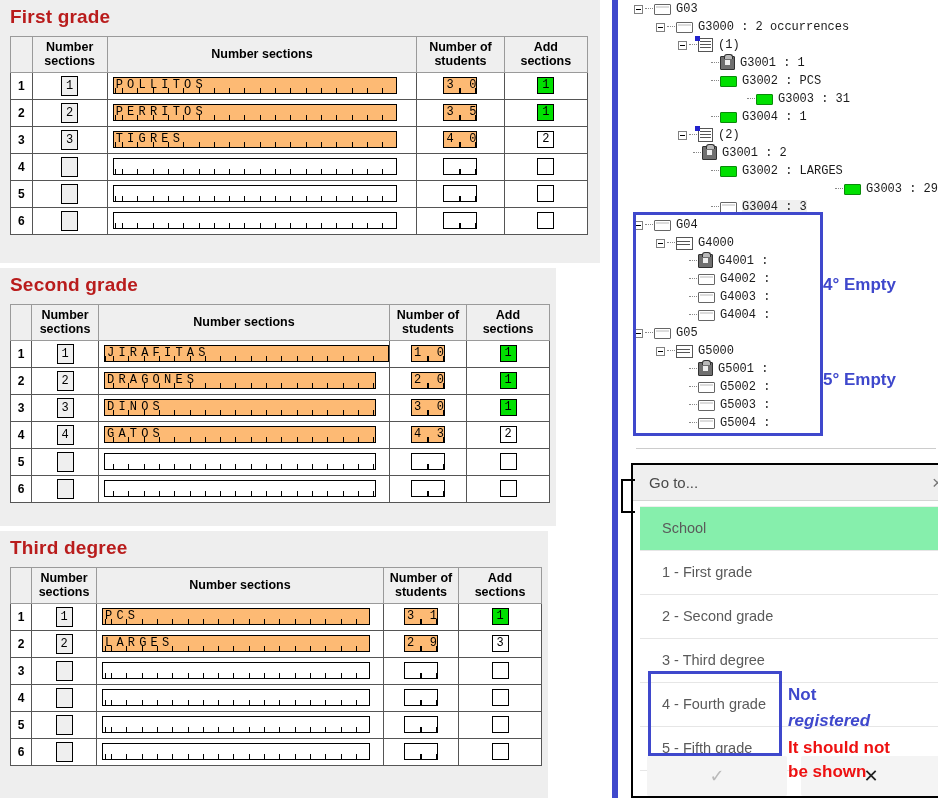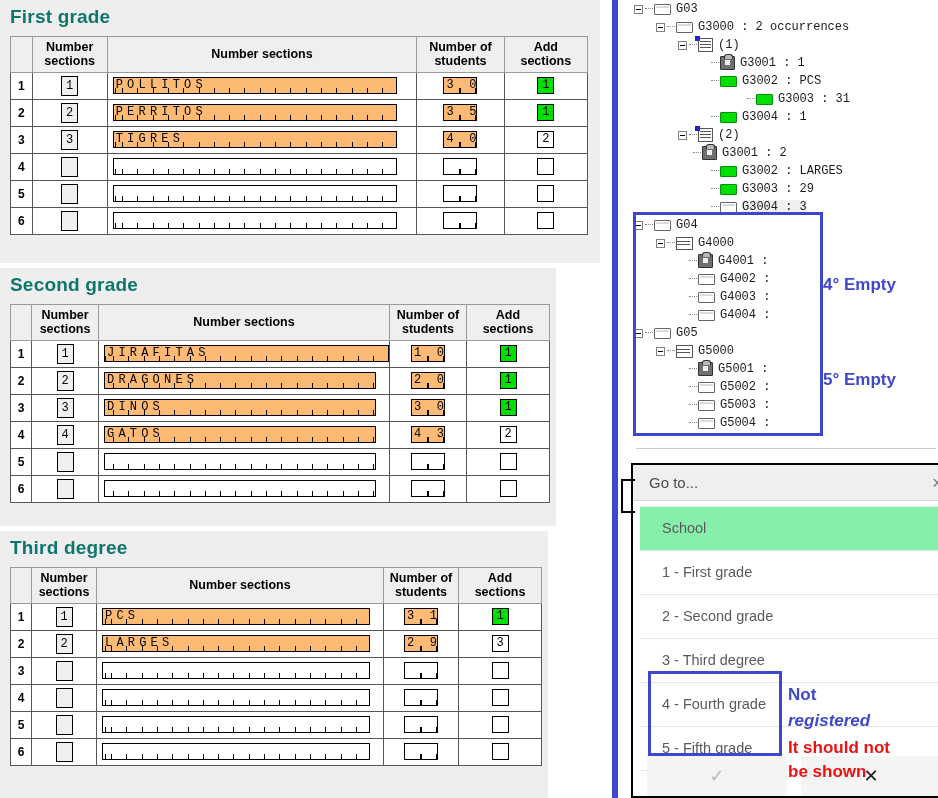--- a/index.html
+++ b/index.html
@@ -10,21 +10,21 @@
     -webkit-font-smoothing:none;
   }
 
   
   #left-panel{
     position:absolute;left:0;top:0;width:612px;height:798px;
     background:#ffffff;overflow:hidden;
   }
   .grade-block{position:relative;background:#eeeeee;}
   .grade-title{
-    font-size:19px;font-weight:bold;color:#0f766e;
+    font-size:19px;font-weight:bold;color:#b91c1c;
     padding:6px 0 8px 10px;letter-spacing:0.2px;
   }
   table.grade-table{
     border-collapse:collapse;
     margin-left:10px;
     background:#ffffff;
     table-layout:fixed;
   }
   table.grade-table th{
     background:#efefef;
@@ -690,21 +690,21 @@
       <div class="tnode" style="padding-left: 16px;"><span class="exp"></span><span class="dots"></span><span class="ico ico-rect"></span><span class="tlabel">G03</span></div>
       <div class="tnode" style="padding-left: 38px;"><span class="exp"></span><span class="dots"></span><span class="ico ico-rect"></span><span class="tlabel">G3000 : 2 occurrences</span></div>
       <div class="tnode" style="padding-left: 60px;"><span class="exp"></span><span class="dots"></span><span class="ico ico-list"></span><span class="tlabel">(1)</span></div>
       <div class="tnode" style="padding-left: 82px;"><span style="display:inline-block;width:11px"></span><span class="dots"></span><span class="ico ico-lock"></span><span class="tlabel">G3001 : 1</span></div>
       <div class="tnode" style="padding-left: 82px;"><span style="display:inline-block;width:11px"></span><span class="dots"></span><span class="ico ico-green"></span><span class="tlabel">G3002 : PCS</span></div>
       <div class="tnode" style="padding-left: 118px;"><span style="display:inline-block;width:11px"></span><span class="dots"></span><span class="ico ico-green"></span><span class="tlabel">G3003 : 31</span></div>
       <div class="tnode" style="padding-left: 82px;"><span style="display:inline-block;width:11px"></span><span class="dots"></span><span class="ico ico-green"></span><span class="tlabel">G3004 : 1</span></div>
       <div class="tnode" style="padding-left: 60px;"><span class="exp"></span><span class="dots"></span><span class="ico ico-list"></span><span class="tlabel">(2)</span></div>
       <div class="tnode" style="padding-left: 64px;"><span style="display:inline-block;width:11px"></span><span class="dots"></span><span class="ico ico-lock"></span><span class="tlabel">G3001 : 2</span></div>
       <div class="tnode" style="padding-left: 82px;"><span style="display:inline-block;width:11px"></span><span class="dots"></span><span class="ico ico-green"></span><span class="tlabel">G3002 : LARGES</span></div>
-      <div class="tnode" style="padding-left: 82px;"><span style="display:inline-block;width:11px"></span><span class="dots"></span><span class="ico ico-green"></span><span class="tlabel">G3003 : 29</span></div>
+      <div class="tnode" style="padding-left: 82px; text-align: right;"><span style="display:inline-block;width:11px"></span><span class="dots"></span><span class="ico ico-green"></span><span class="tlabel">G3003 : 29</span></div>
       <div class="tnode sel" style="padding-left: 82px;"><span style="display:inline-block;width:11px"></span><span class="dots"></span><span class="ico ico-rect"></span><span class="tlabel">G3004 : 3</span></div>
       <div class="tnode" style="padding-left: 16px;"><span class="exp"></span><span class="dots"></span><span class="ico ico-rect"></span><span class="tlabel">G04</span></div>
       <div class="tnode" style="padding-left: 38px;"><span class="exp"></span><span class="dots"></span><span class="ico ico-lines"></span><span class="tlabel">G4000</span></div>
       <div class="tnode" style="padding-left: 60px;"><span style="display:inline-block;width:11px"></span><span class="dots"></span><span class="ico ico-lock"></span><span class="tlabel">G4001 :</span></div>
       <div class="tnode" style="padding-left: 60px;"><span style="display:inline-block;width:11px"></span><span class="dots"></span><span class="ico ico-rect"></span><span class="tlabel">G4002 :</span></div>
       <div class="tnode" style="padding-left: 60px;"><span style="display:inline-block;width:11px"></span><span class="dots"></span><span class="ico ico-rect"></span><span class="tlabel">G4003 :</span></div>
       <div class="tnode" style="padding-left: 60px;"><span style="display:inline-block;width:11px"></span><span class="dots"></span><span class="ico ico-rect"></span><span class="tlabel">G4004 :</span></div>
       <div class="tnode" style="padding-left: 16px;"><span class="exp"></span><span class="dots"></span><span class="ico ico-rect"></span><span class="tlabel">G05</span></div>
       <div class="tnode" style="padding-left: 38px;"><span class="exp"></span><span class="dots"></span><span class="ico ico-lines"></span><span class="tlabel">G5000</span></div>
       <div class="tnode" style="padding-left: 60px;"><span style="display:inline-block;width:11px"></span><span class="dots"></span><span class="ico ico-lock"></span><span class="tlabel">G5001 :</span></div>

